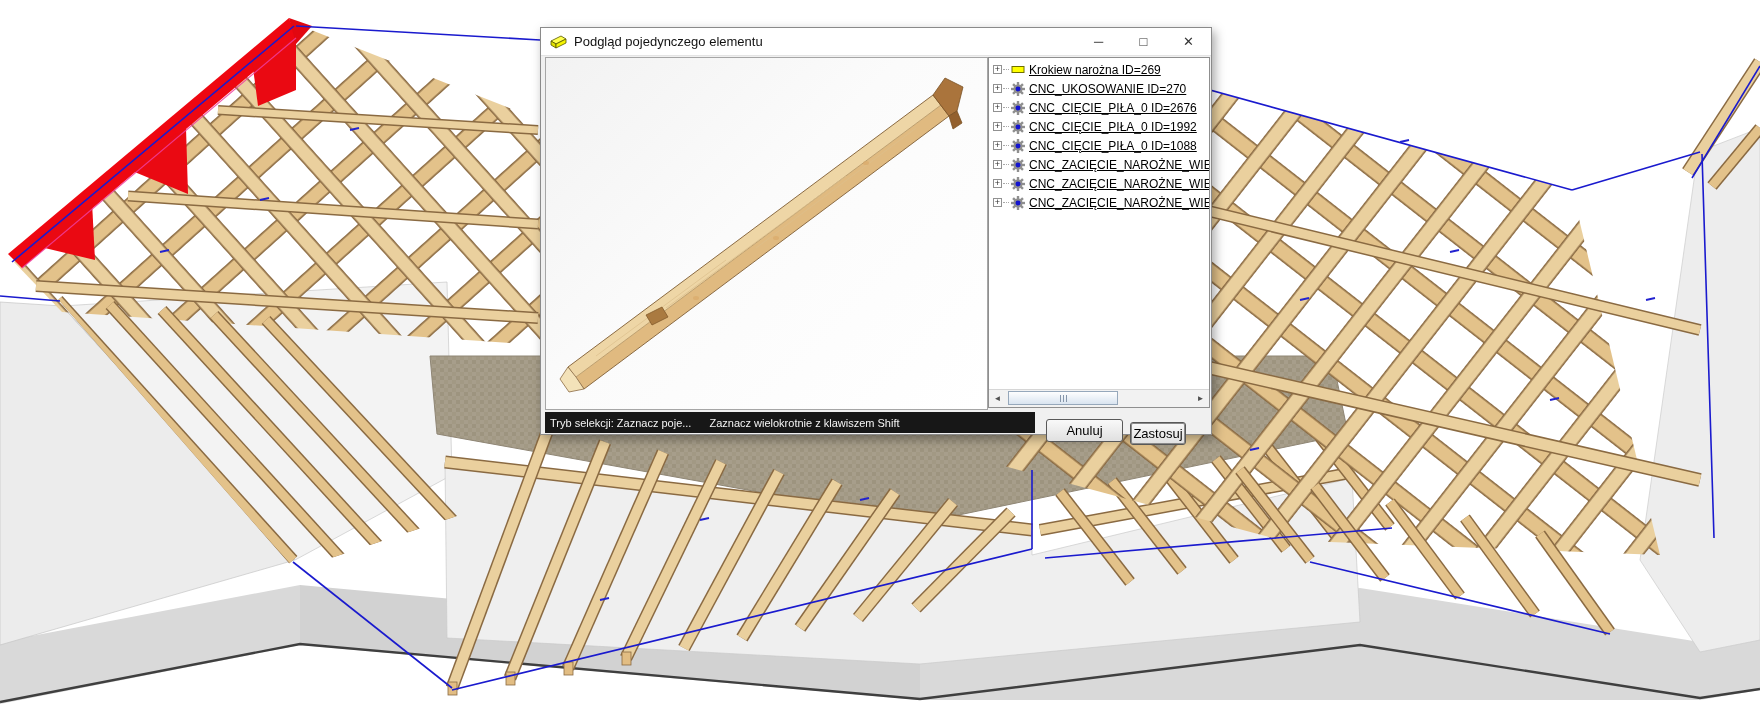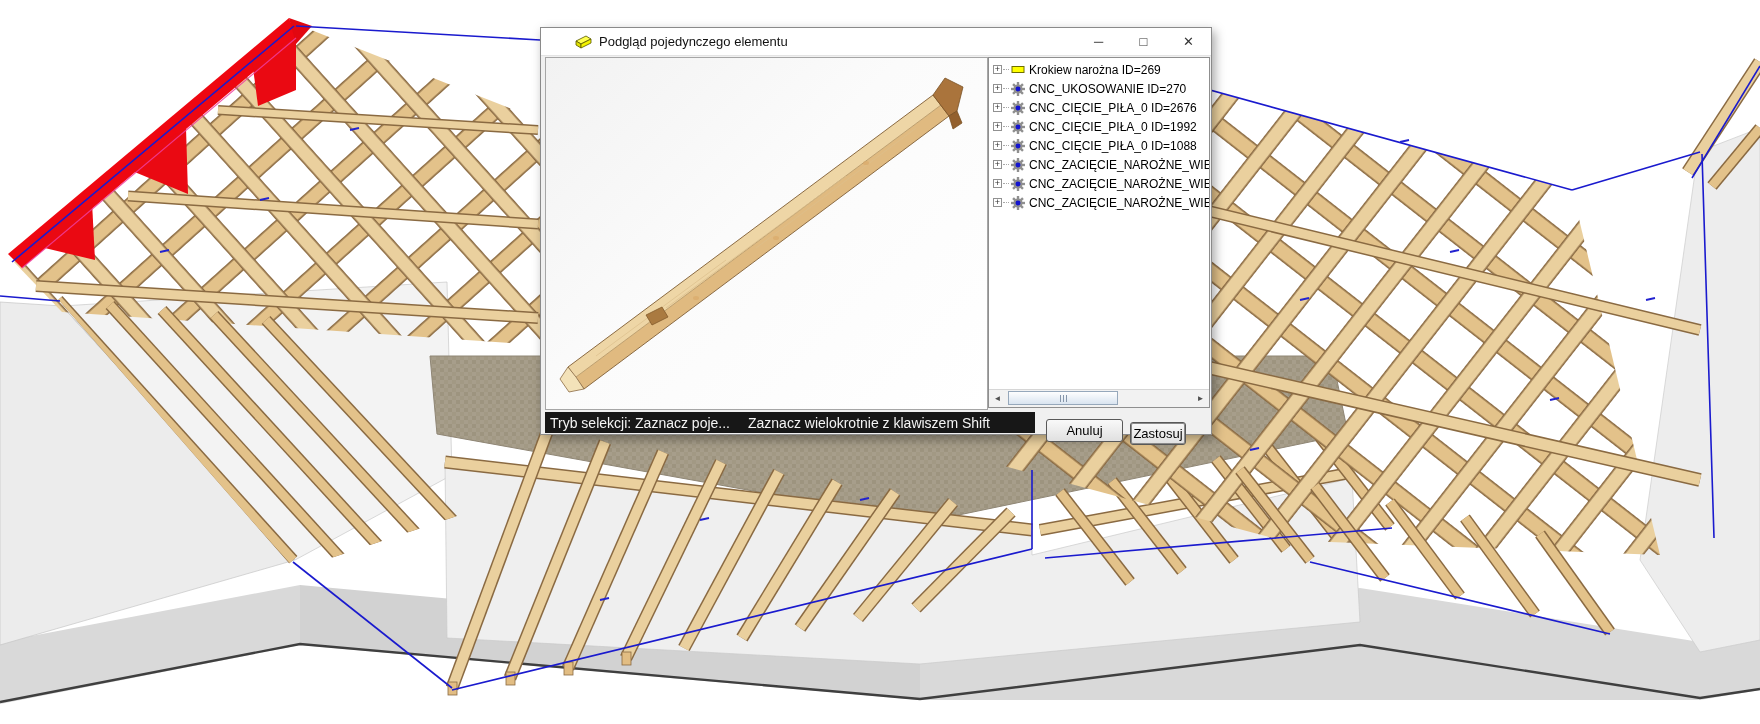--- a/index.html
+++ b/index.html
@@ -5,48 +5,48 @@
   html,body{margin:0;padding:0;background:#ffffff;}
   #stage{position:relative;width:1760px;height:724px;overflow:hidden;
          font-family:"Liberation Sans",sans-serif;background:#ffffff;}
   #scene{position:absolute;left:0;top:0;}
 
   
   #dlg{position:absolute;left:540px;top:27px;width:672px;height:408px;
        background:#f0f0f0;border:1px solid #8a8a8a;
        box-shadow:3px 4px 10px rgba(0,0,0,.35);box-sizing:border-box;}
   #titlebar{position:absolute;left:0;top:0;right:0;height:27px;background:#ffffff;
-            border-bottom:1px solid #e4e4e4;display:flex;align-items:center;padding-left:25px;}
+            border-bottom:1px solid #e4e4e4;display:flex;align-items:center;}
   #title-ic{margin:0 6px 0 7px;flex:0 0 auto;}
   #title-txt{font-size:13px;color:#111;}
   #winctl{margin-left:auto;display:flex;height:27px;}
   .wbtn{width:45px;height:27px;display:flex;align-items:center;justify-content:center;
         font-size:13px;color:#333;cursor:default;}
   #preview{position:absolute;left:4px;top:29px;width:441px;height:351px;
            border:1px solid #a6a6a6;background:linear-gradient(135deg,#f2f2f2 0%,#fbfbfb 45%,#ffffff 100%);}
   #tree{position:absolute;left:447px;top:29px;width:222px;height:351px;background:#ffffff;
         border:1px solid #8f8f8f;box-sizing:border-box;overflow:hidden;font-size:12px;color:#000;}
   .trow{display:flex;align-items:center;height:19px;white-space:nowrap;overflow:hidden;}
   .expand{flex:0 0 auto;width:9px;height:9px;margin-left:4px;border:1px solid #919191;background:#fff;
           font-size:9px;line-height:7px;text-align:center;color:#333;box-sizing:border-box;}
   .tdots{flex:0 0 auto;width:6px;height:1px;border-top:1px dotted #a8a8a8;margin:0 1px;}
   .ticon{flex:0 0 auto;margin:0 4px 0 1px;}
-  .tlabel{flex:0 0 auto;}
+  .tlabel{flex:0 0 auto;text-decoration:underline;}
   #hscroll{position:absolute;left:0;bottom:0;width:100%;height:17px;background:#f2f2f2;
            border-top:1px solid #d6d6d6;display:flex;align-items:center;}
   .sarrow{width:17px;height:17px;display:flex;align-items:center;justify-content:center;
           font-size:8px;color:#505050;background:#f2f2f2;}
   #strack{position:relative;flex:1;height:17px;}
   #sthumb{position:absolute;left:2px;top:1px;width:110px;height:14px;
           background:linear-gradient(180deg,#fefefe,#d9e4f0);border:1px solid #96a8bb;
           box-sizing:border-box;display:flex;align-items:center;justify-content:center;gap:2px;}
   .grip{width:1px;height:7px;background:#8696aa;}
 
   #statusbar{position:absolute;left:4px;top:384px;width:490px;height:21px;background:#171717;
-             color:#f4f4f4;font-size:14px;display:flex;align-items:center;white-space:nowrap;overflow:hidden;}
+             color:#f4f4f4;font-size:11px;display:flex;align-items:center;white-space:nowrap;overflow:hidden;}
   #status-left{padding-left:5px;}
   #status-right{margin-left:18px;}
   .dbtn{position:absolute;top:383px;height:23px;font-family:"Liberation Sans",sans-serif;
         font-size:13px;color:#000;text-align:center;line-height:21px;
         background:linear-gradient(180deg,#f9f9f9,#e0e0e0);border:1px solid #585858;border-radius:3px;
         box-sizing:border-box;cursor:default;}
   #btn-cancel{left:505px;width:77px;margin-top:8px;}
   #btn-apply{left:589px;width:56px;box-shadow:inset 0 0 0 1px #8a8a8a;margin-top:11px;}
 
   

